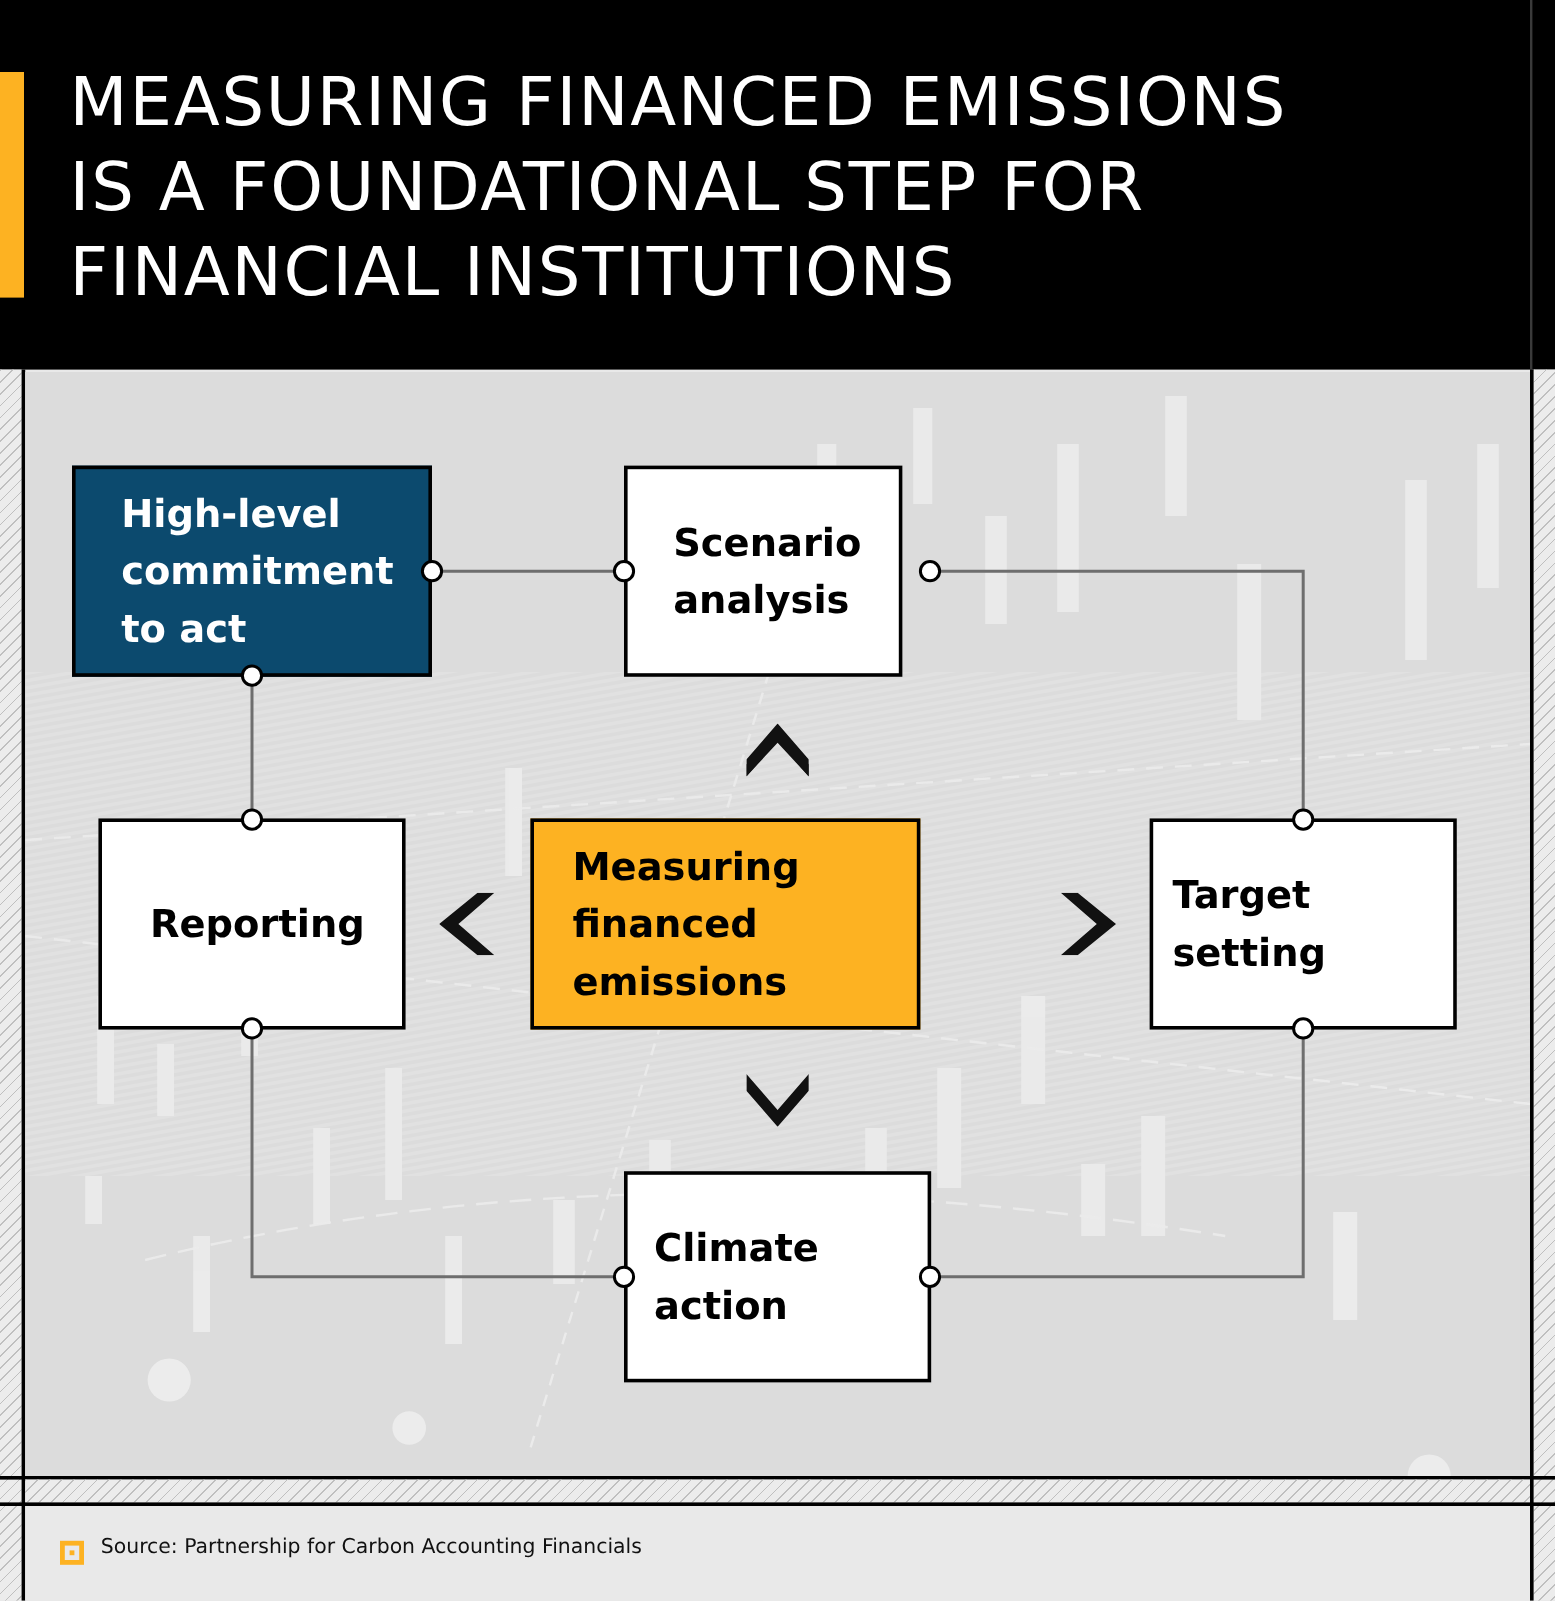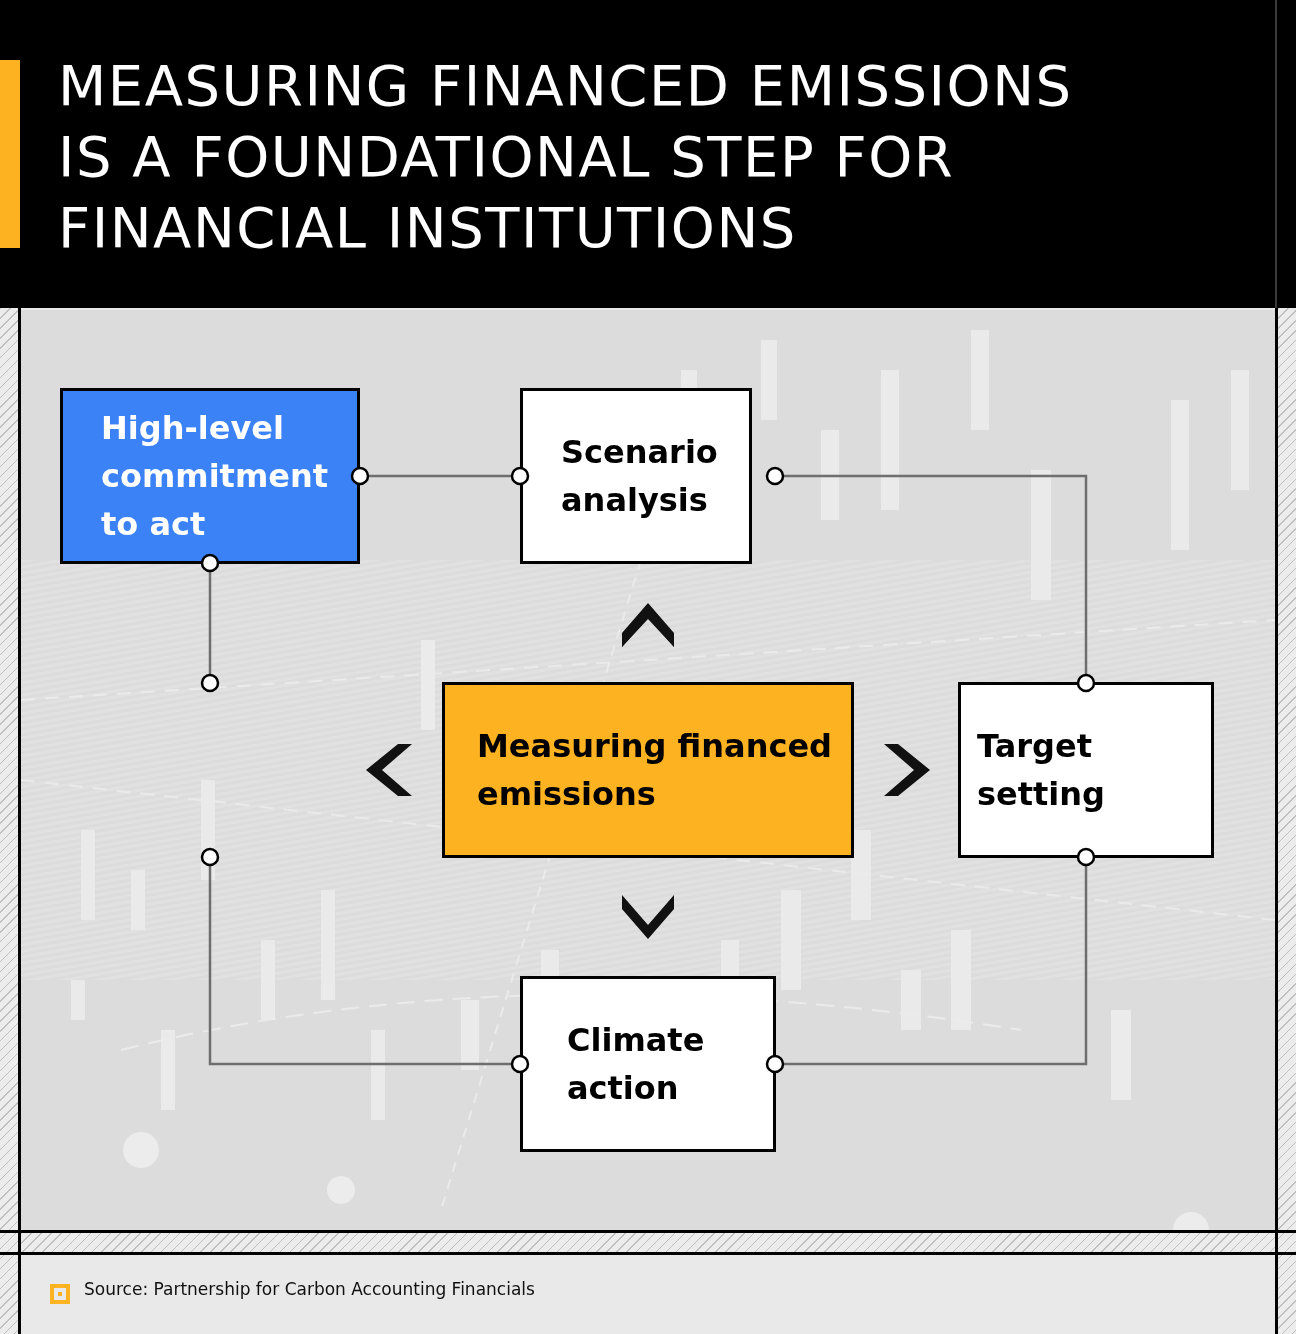--- a/index.html
+++ b/index.html
@@ -56,26 +56,26 @@
     font-family: "DejaVu Sans", sans-serif;
   }
 
   #diagram { position: absolute; left: 0; top: 0; width: 1296px; height: 1334px; pointer-events: none; }
   .node {
     position: absolute; box-sizing: border-box; border: 3px solid #000; background: #fff;
     font-family: "DejaVu Sans", sans-serif; font-weight: bold; font-size: 32px; line-height: 48px;
     color: #000; pointer-events: auto; display: flex; align-items: center; white-space: pre-line;
   }
   .node .label { display: block; }
-  #node-commitment { left: 60px; top: 388px; width: 300px; height: 176px; background: #3b82f6; color: #fff; border-color: #000; padding-left: 38px; }
+  #node-commitment { left: 60px; top: 388px; width: 300px; height: 176px; background: #0c4a6e; color: #fff; border-color: #000; padding-left: 38px; }
   #node-scenario { left: 520px; top: 388px; width: 232px; height: 176px; padding-left: 38px; }
   #node-reporting { left: 82px; top: 682px; width: 256px; height: 176px; padding-left: 40px; }
-  #node-center { left: 442px; top: 682px; width: 412px; height: 176px; background: #fdb222; padding-left: 32px; }
+  #node-center { left: 442px; top: 682px; width: 325px; height: 176px; background: #fdb222; padding-left: 32px; }
   #node-target { left: 958px; top: 682px; width: 256px; height: 176px; padding-left: 16px; }
-  #node-climate { left: 520px; top: 976px; width: 256px; height: 176px; padding-left: 44px; }
+  #node-climate { left: 520px; top: 976px; width: 256px; height: 176px; padding-left: 22px; }
 
   .chev { position: absolute; pointer-events: auto; }
   #wires { position: absolute; left: 0; top: 0; }
 </style>
 </head>
 <body>
 
 <div id="header">
   <div id="header-accent"></div>
   <h1 id="title">MEASURING FINANCED EMISSIONS
@@ -162,20 +162,23 @@
 
   <div id="node-commitment" class="node">
     <span class="label">High-level
 commitment
 to act</span>
   </div>
   <div id="node-scenario" class="node">
     <span class="label">Scenario
 analysis</span>
   </div>
+  <div id="node-reporting" class="node">
+    <span class="label">Reporting</span>
+  </div>
   <div id="node-center" class="node">
     <span class="label">Measuring financed
 emissions</span>
   </div>
   <div id="node-target" class="node">
     <span class="label">Target
 setting</span>
   </div>
   <div id="node-climate" class="node">
     <span class="label">Climate

